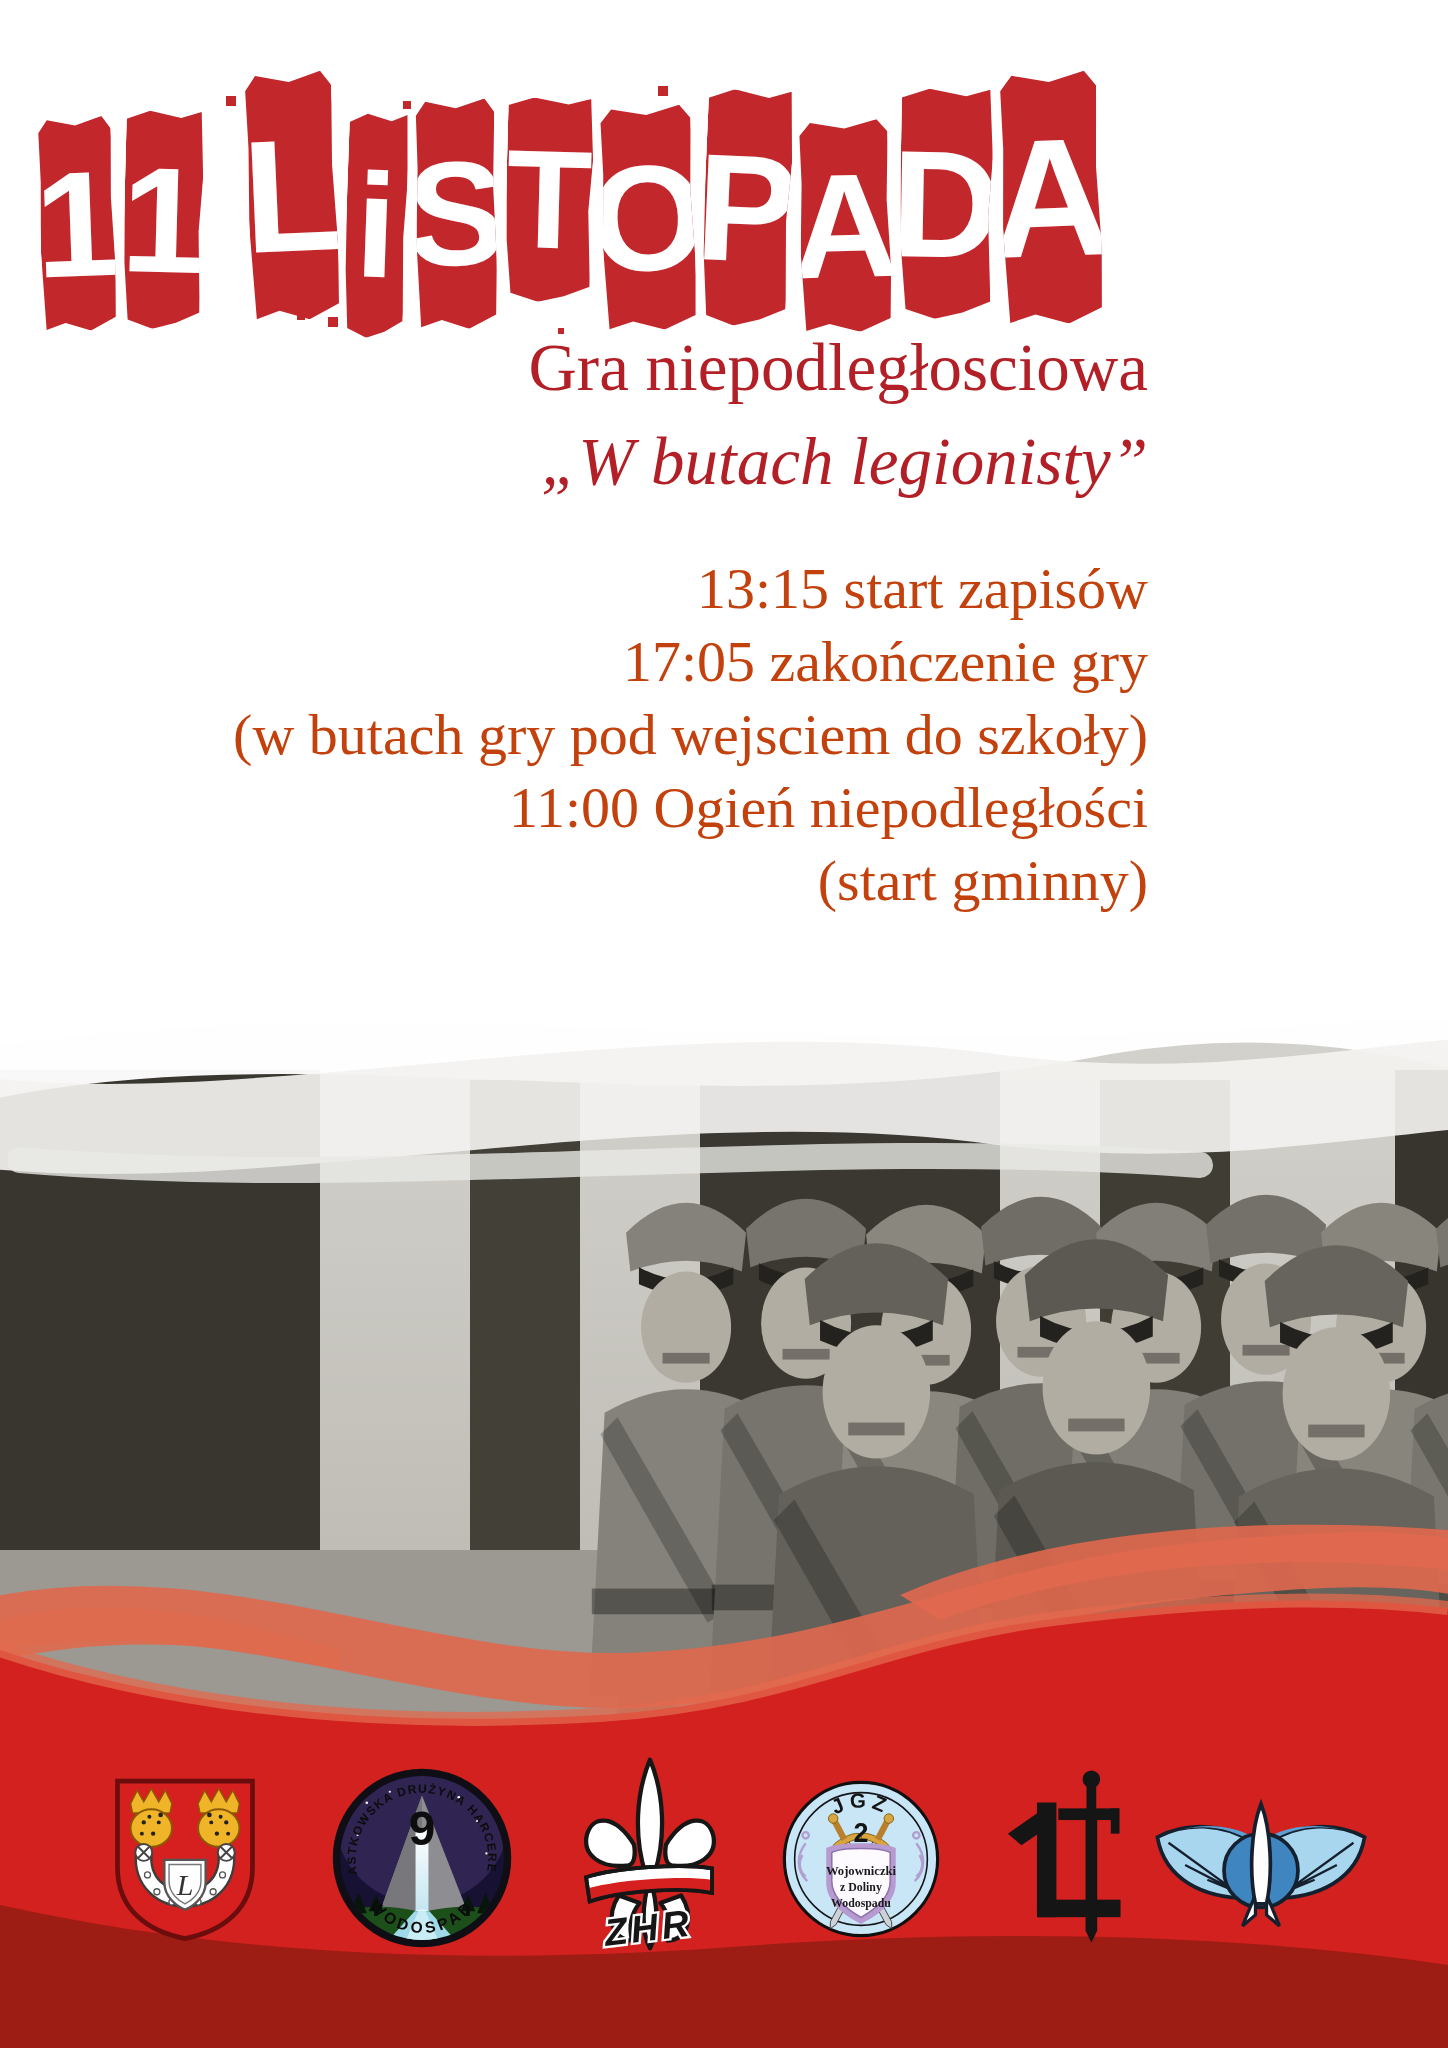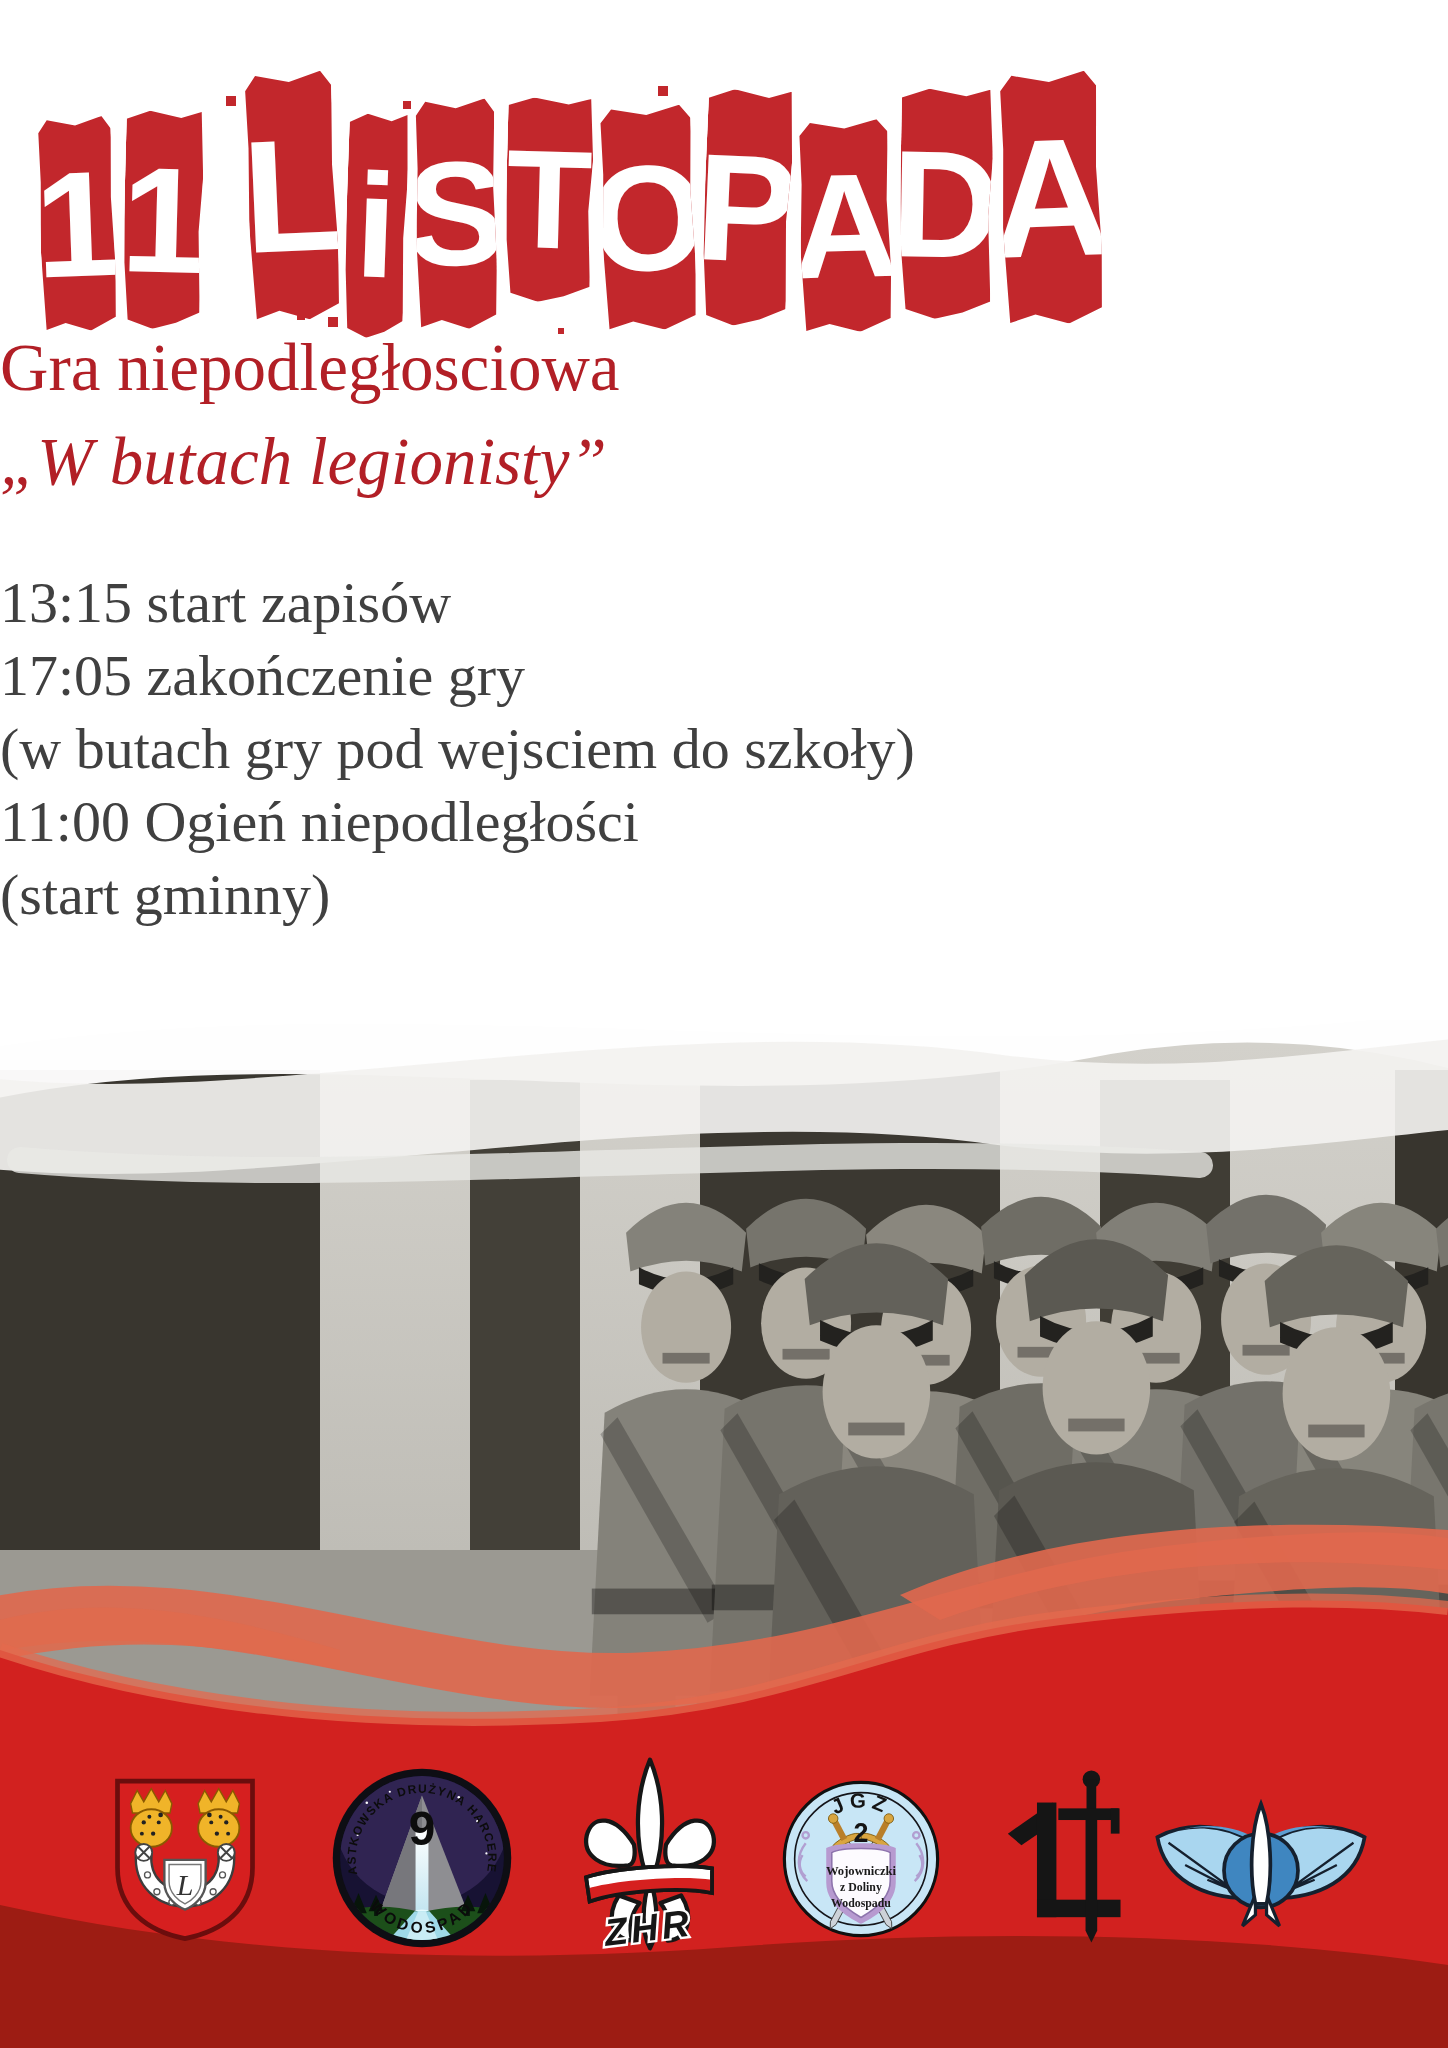--- a/index.html
+++ b/index.html
@@ -22,25 +22,25 @@
   .t7{width:92px;height:224px;font-size:150px;transform:rotate(-2deg);top:6px;}
   .t8{width:86px;height:236px;font-size:152px;transform:rotate(2.5deg);top:-4px;}
   .t9{width:90px;height:212px;font-size:148px;transform:rotate(-1.5deg);top:14px;}
   .t10{width:92px;height:230px;font-size:152px;transform:rotate(1deg);top:-8px;}
   .t11{width:98px;height:252px;font-size:168px;transform:rotate(-2deg);top:-14px;}
   .specks{position:absolute;left:0;top:0;width:2px;height:2px;color:#c2272c;background:transparent;
           box-shadow:230px 100px 0 4px,296px 97px 0 3px,406px 104px 0 3px,662px 90px 0 4px,
                      300px 315px 0 3px,332px 321px 0 4px,362px 326px 0 3px,388px 322px 0 2px,
                      948px 112px 0 3px,560px 330px 0 2px;}
   
-  .textcol{position:absolute;left:0;width:1148px;text-align:left;}
+  .textcol{position:absolute;left:0;width:1148px;text-align:right;}
   .subtitle{color:#b21f26;font-size:67px;line-height:1.0;}
   .sub1{top:334px;}
   .sub2{top:428px;font-style:italic;}
-  .schedule{top:566px;color:#404040;font-size:58px;line-height:73px;}
+  .schedule{top:552px;color:#c2410c;font-size:58px;line-height:73px;}
   
   .scene{position:absolute;left:0;top:930px;width:1448px;height:1118px;}
   
   .logo{position:absolute;}
   .logo-herb{left:110px;top:1772px;width:150px;height:172px;}
   .logo-wodospad{left:330px;top:1766px;width:184px;height:184px;}
   .logo-zhr{left:578px;top:1754px;width:144px;height:198px;}
   .logo-jgz{left:782px;top:1780px;width:158px;height:158px;}
   .logo-eleven{left:1002px;top:1756px;width:136px;height:198px;}
   .logo-wings{left:1150px;top:1794px;width:222px;height:140px;}

